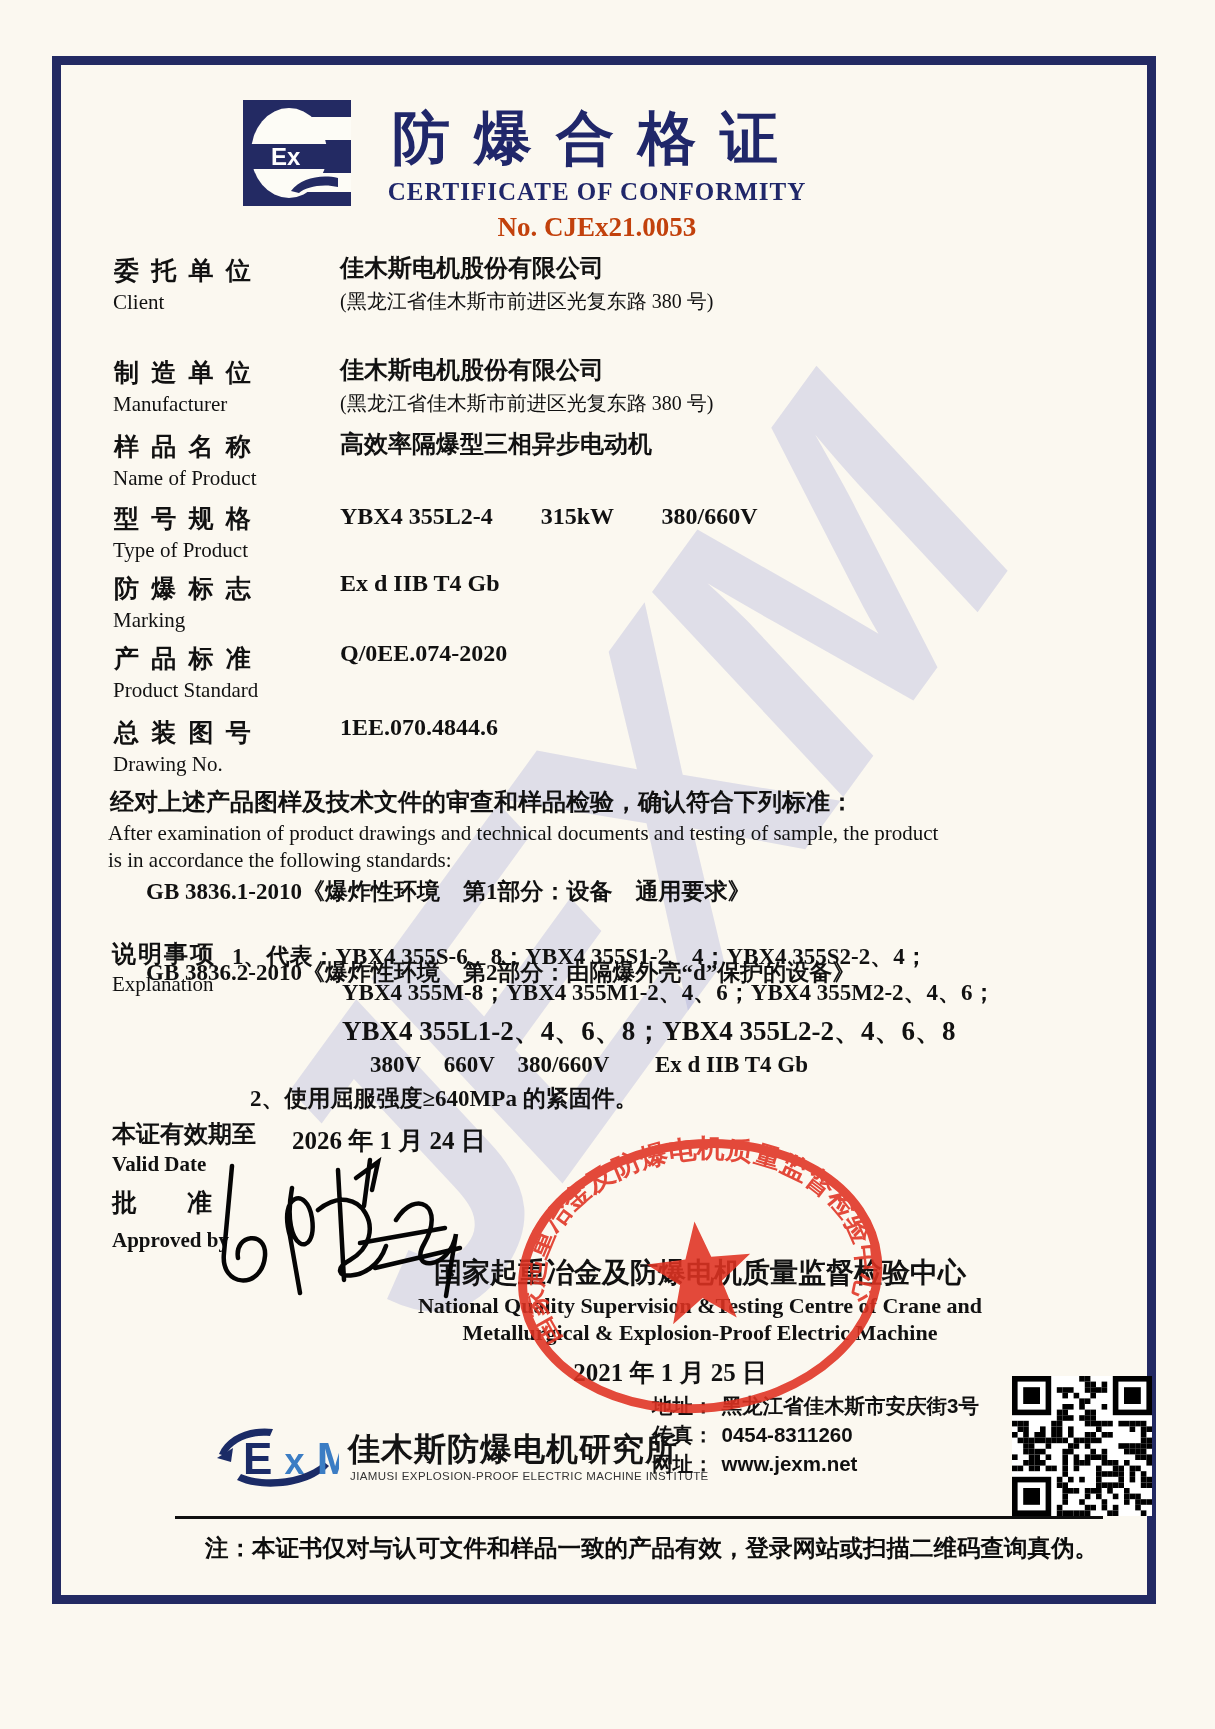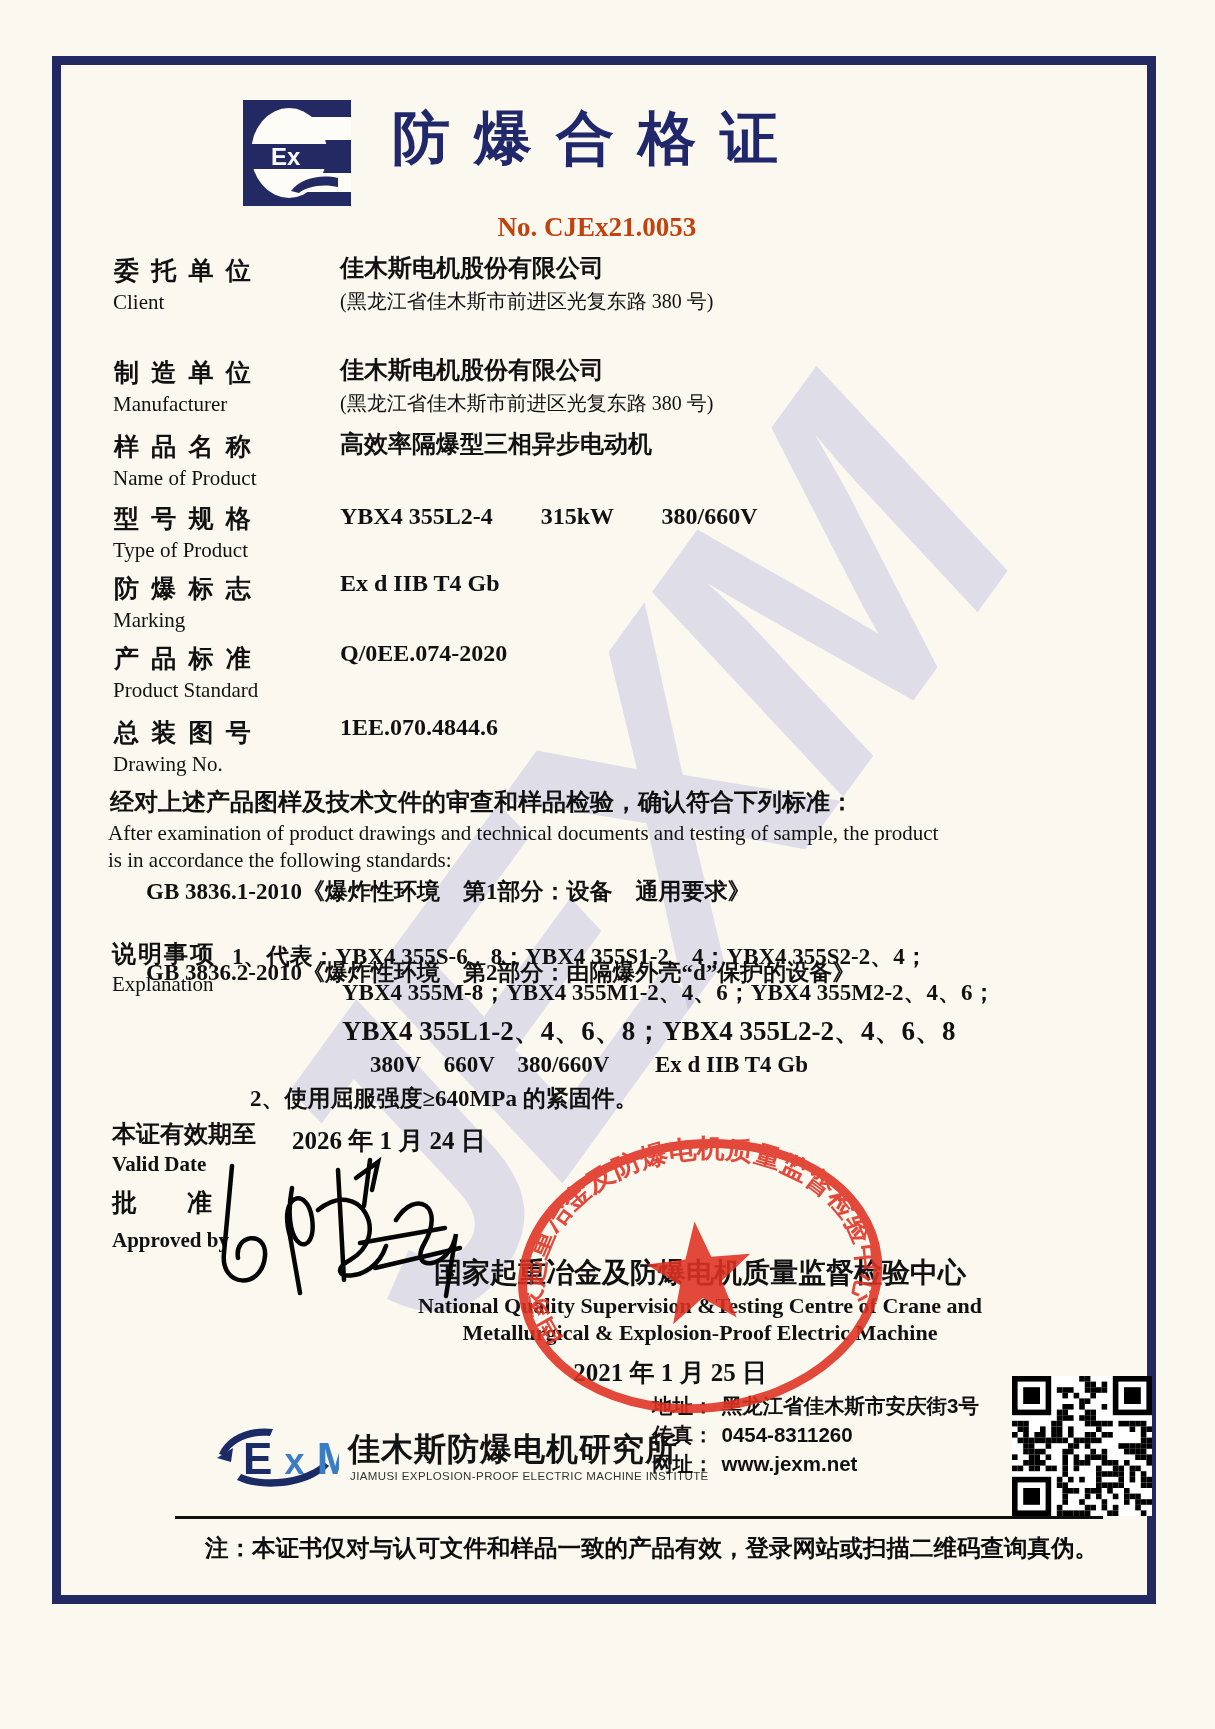--- a/index.html
+++ b/index.html
@@ -107,20 +107,21 @@
       <rect x="0" y="0" width="108" height="106" fill="#232a63"></rect>
       <ellipse cx="46" cy="53" rx="38" ry="45" fill="#fdfcf6"></ellipse>
       <rect x="46" y="17" width="62" height="23" fill="#fdfcf6"></rect>
       <rect x="6" y="44" width="102" height="25" fill="#232a63"></rect>
       <text x="28" y="65" font-family="Liberation Sans, DejaVu Sans, sans-serif" font-size="24" font-weight="bold" fill="#ffffff">Ex</text>
       <rect x="40" y="73" width="68" height="19" fill="#fdfcf6"></rect>
       <path d="M48,91 C58,78 78,74 95,78 L95,87 C80,83 62,87 56,93 Z" fill="#232a63"></path>
     </svg>
 
     <div class="title-zh">防爆合格证</div>
+    <div class="title-en">CERTIFICATE OF CONFORMITY</div>
     <div class="cert-no">No.  CJEx21.0053</div>
 
     <div class="frow" style="top:248px">
       <div class="lzh">委 托 单 位</div>
       <div class="len">Client</div>
       <div class="fval">佳木斯电机股份有限公司</div>
       <div class="fsub">(黑龙江省佳木斯市前进区光复东路 380 号)</div>
     </div>
     <div class="frow" style="top:350px">
       <div class="lzh">制 造 单 位</div>

